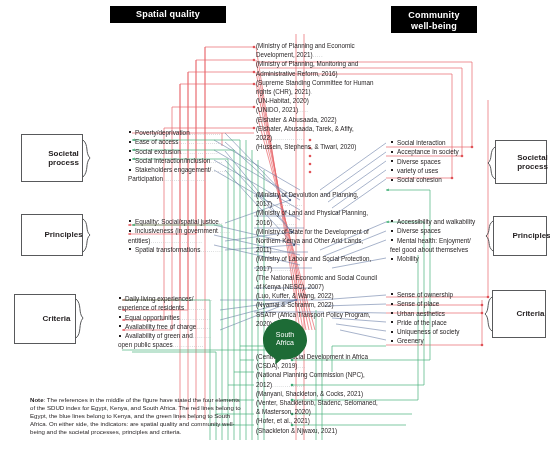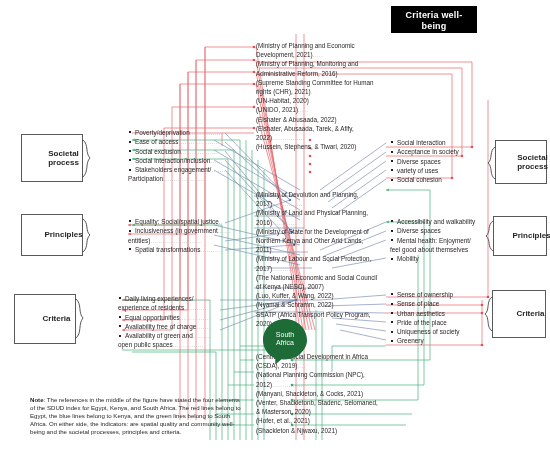--- a/index.html
+++ b/index.html
@@ -295,21 +295,22 @@
       <path class="gl" d="M264,170 L264,440"></path>
       <path class="gl" d="M316,310 L316,440"></path>
       <path class="gl" d="M322,318 L322,440"></path>
 
       <path class="gl" d="M386,346 L332,346 L332,372"></path>
       <path class="gl" d="M300,346 L240,346"></path>
       <path class="gl" d="M122,350 L300,350"></path>
     </g>
   </svg>
 
-  <div class="banner" id="banner-community">Criteria well-being</div>
+  <div class="banner" id="banner-spatial">Spatial quality</div>
+  <div class="banner" id="banner-community">Community well-being</div>
 
   <div class="catbox" id="box-l-societal">
     <span>Societal process</span>
   </div>
   <svg class="brace" style="left:82px;top:139px;" width="14" height="40">
     <path d="M1,1 C7,6 3,14 8,19 C3,24 7,32 1,38" stroke="#58595b" fill="none" stroke-width="1"></path>
   </svg>
 
   <div class="catbox" id="box-l-principles">
     <span>Principles</span>

